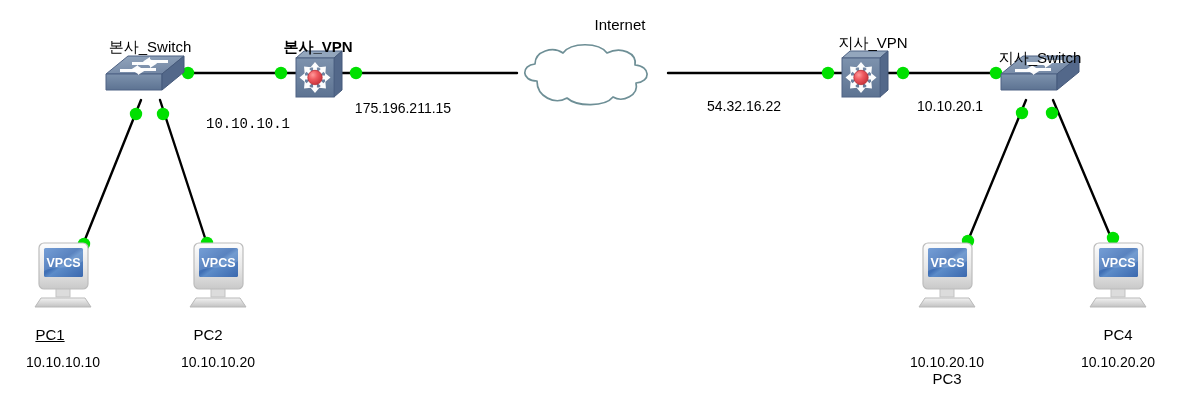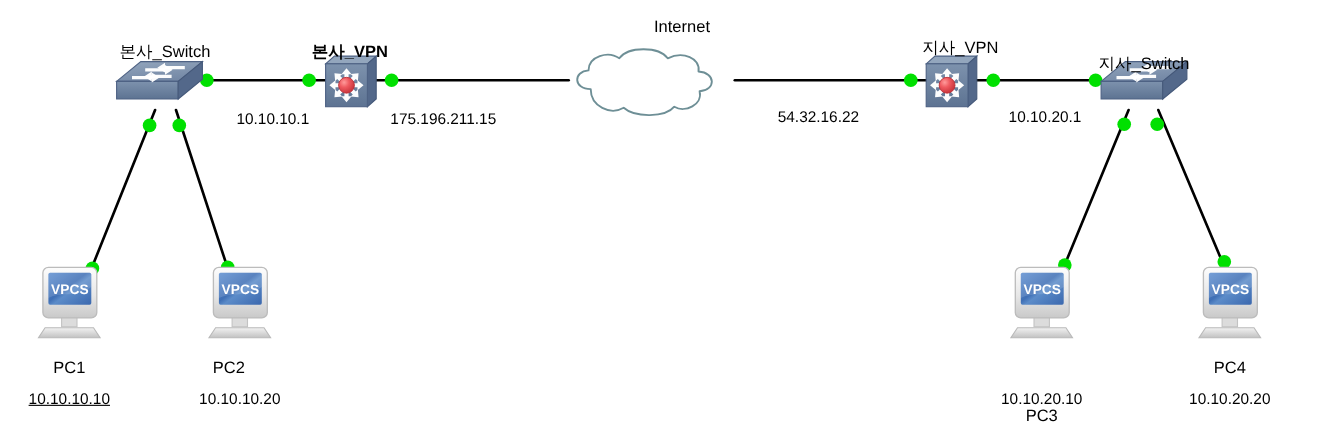--- a/index.html
+++ b/index.html
@@ -164,26 +164,26 @@
         </g>
       </g>
   </svg>
 
   <div id="labels-group">
       <div class="lbl lbl-device" style="left: 150px; top: 38px;">본사_Switch</div>
       <div class="lbl lbl-device" style="left: 318px; top: 38px; font-weight: bold;">본사_VPN</div>
       <div class="lbl lbl-cloud" style="left: 620px; top: 16px;">Internet</div>
       <div class="lbl lbl-device" style="left: 844px; top: 34px; margin-left: 29px;">지사_VPN</div>
       <div class="lbl lbl-device" style="left: 1040px; top: 49px;">지사_Switch</div>
-      <div class="lbl lbl-pc" style="left: 63px; top: 326px;">PC1</div>
-      <div class="lbl lbl-ip" style="left: 63px; top: 354px; text-decoration: underline;">10.10.10.10</div>
+      <div class="lbl lbl-pc" style="left: 50px; top: 326px; text-decoration: underline;">PC1</div>
+      <div class="lbl lbl-ip" style="left: 63px; top: 354px;">10.10.10.10</div>
       <div class="lbl lbl-pc" style="left: 208px; top: 326px;">PC2</div>
       <div class="lbl lbl-ip" style="left: 218px; top: 354px;">10.10.10.20</div>
       <div class="lbl lbl-pc" style="left: 947px; top: 326px; margin-top: 44px;">PC3</div>
       <div class="lbl lbl-ip" style="left: 947px; top: 354px;">10.10.20.10</div>
       <div class="lbl lbl-pc" style="left: 1118px; top: 326px;">PC4</div>
       <div class="lbl lbl-ip" style="left: 1118px; top: 354px;">10.10.20.20</div>
-      <div class="lbl lbl-ip" style="left: 248px; top: 100px;">10.10.10.1</div>
+      <div class="lbl lbl-ip" style="left: 248px; top: 116px; font-family: Liberation Mono, monospace;">10.10.10.1</div>
       <div class="lbl lbl-ip" style="left: 403px; top: 100px;">175.196.211.15</div>
       <div class="lbl lbl-ip" style="left: 744px; top: 98px;">54.32.16.22</div>
       <div class="lbl lbl-ip" style="left: 950px; top: 98px;">10.10.20.1</div>
     </div>
 </div>
 
 </body></html>

